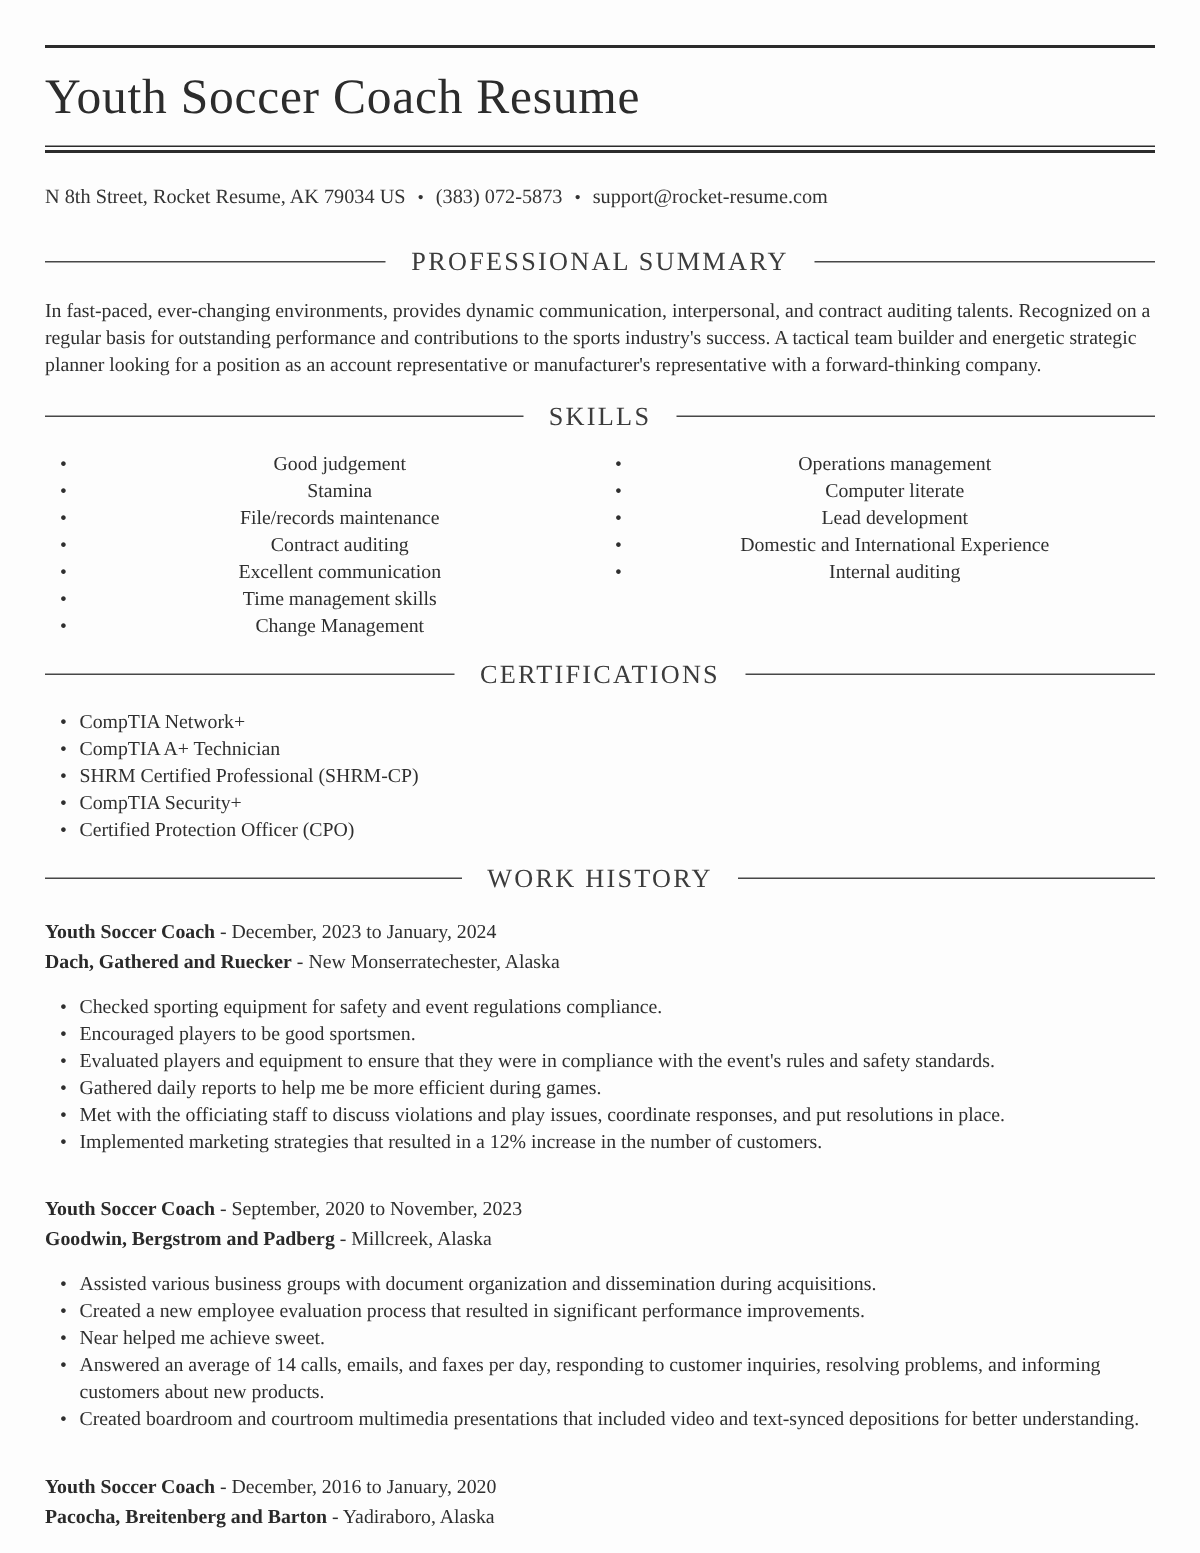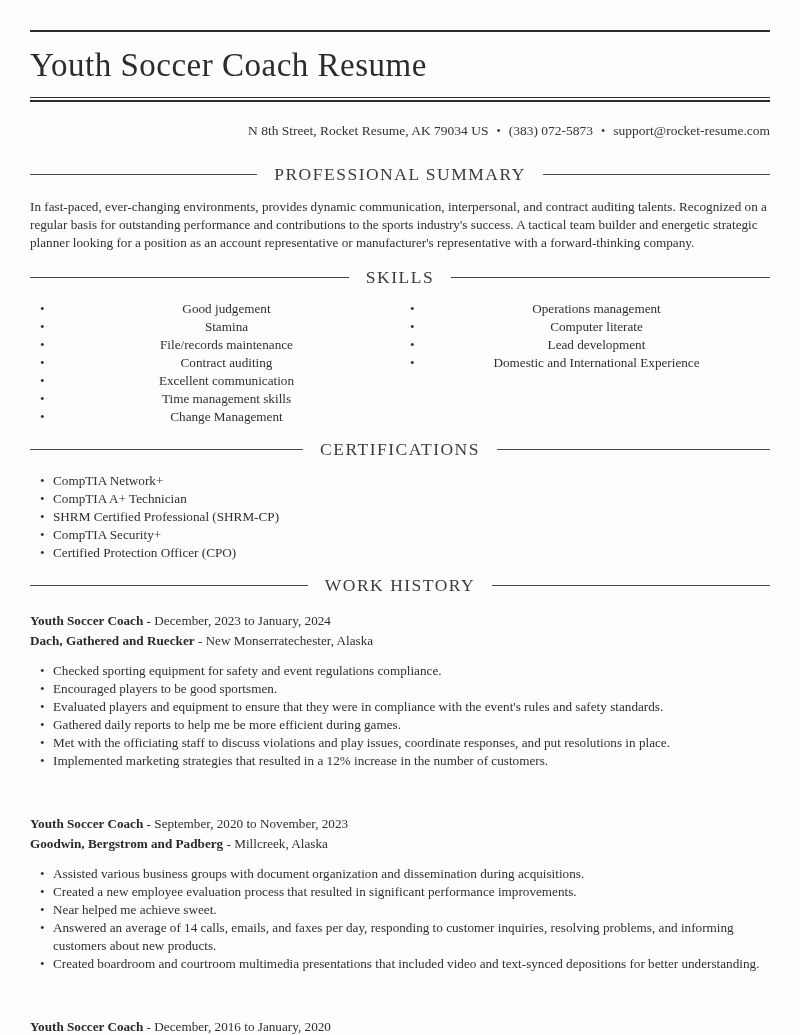--- a/index.html
+++ b/index.html
@@ -35,21 +35,21 @@
     color: #2c2c2c;
     letter-spacing: 0.5px;
   }
   .double-rule {
     height: 2px;
     border-top: 1.5px solid #2c2c2c;
     border-bottom: 2.5px solid #2c2c2c;
   }
   .contact-line {
     margin-top: 20px;
-    text-align: right;
+    text-align: left;
     font-size: 13.5px;
     line-height: 18px;
     color: #333333;
   }
   .contact-line .sep {
     display: inline-block;
     margin: 0 8px;
     font-size: 12px;
     color: #333333;
   }
@@ -103,21 +103,21 @@
     text-align: center;
   }
   .two-col ul.blist {
     width: 50%;
     flex: 0 0 50%;
   }
   .job {
     margin-top: 14px;
   }
   .job + .job {
-    margin-top: 44px;
+    margin-top: 26px;
   }
   .job-line {
     font-size: 13.2px;
     line-height: 20px;
     color: #2f2f2f;
   }
   .job-line .strong {
     font-weight: 700;
     color: #2a2a2a;
   }
@@ -161,20 +161,21 @@
         <li>Contract auditing</li>
         <li>Excellent communication</li>
         <li>Time management skills</li>
         <li>Change Management</li>
       </ul>
       <ul class="blist">
         <li>Operations management</li>
         <li>Computer literate</li>
         <li>Lead development</li>
         <li>Domestic and International Experience</li>
+        <li>Internal auditing</li>
       </ul>
     </div>
   </div>
 
   <div>
     <div class="sec-head tight">
       <div class="rule"></div>
       <div class="sec-title">CERTIFICATIONS</div>
       <div class="rule"></div>
     </div>

